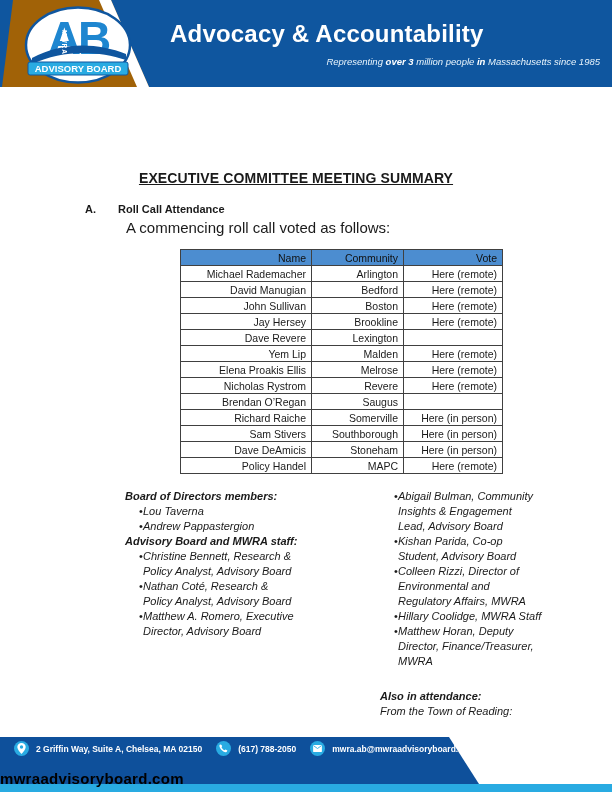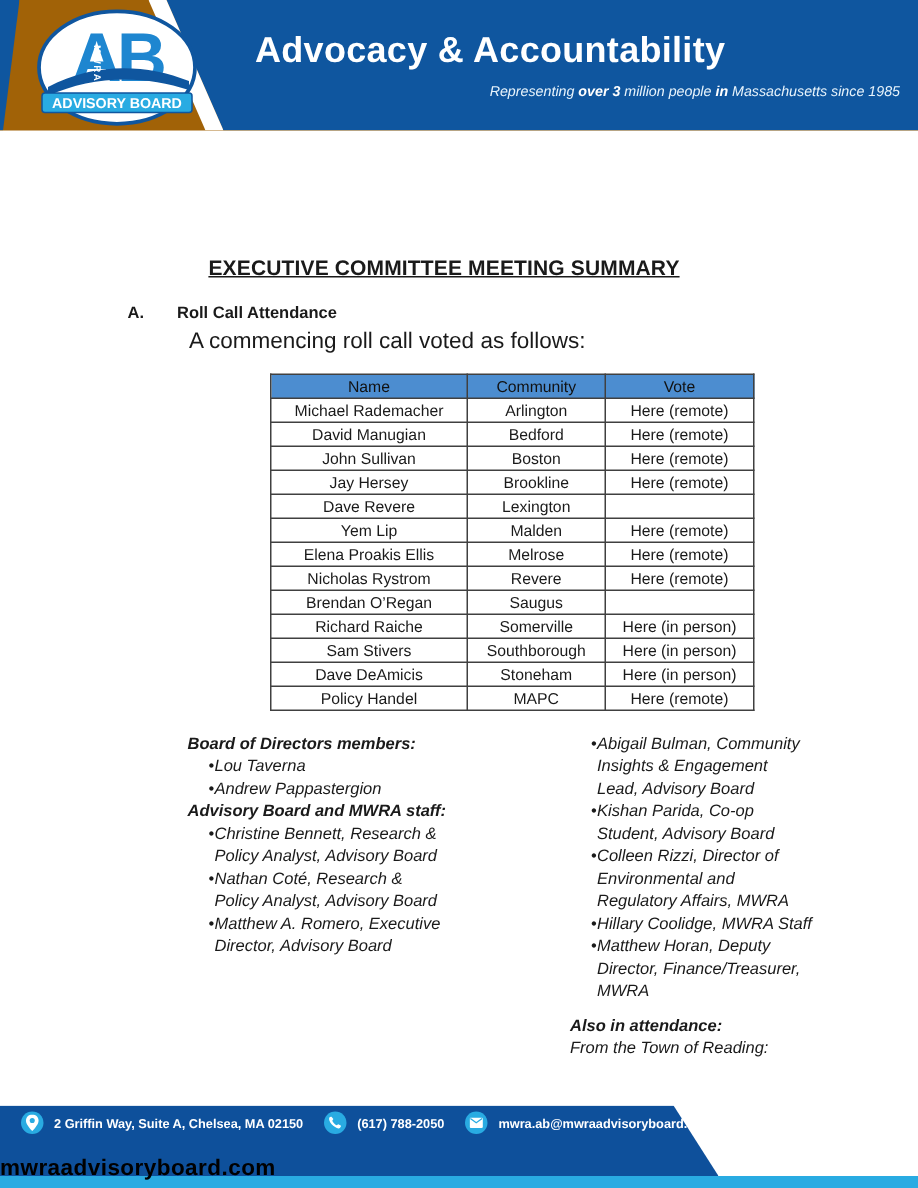--- a/index.html
+++ b/index.html
@@ -31,33 +31,33 @@
   .summary-title { position:absolute; top:170px; left:0; width:592px; text-align:center;
           font-size:14px; font-weight:bold; text-decoration:underline; letter-spacing:0.1px; }
 
   .section-a { position:absolute; top:203px; left:85px; font-size:11px; font-weight:bold; }
   .section-a-title { position:absolute; top:203px; left:118px; font-size:11px; font-weight:bold; }
   .section-a-intro { position:absolute; top:219px; left:126px; font-size:15px; }
 
   table.roll-call { position:absolute; top:249px; left:180px; border-collapse:collapse;
           font-size:10.5px; }
   table.roll-call th, table.roll-call td { border:1px solid #404040; padding:0 5px;
-          height:16px; font-weight:normal; text-align:center; vertical-align:middle; }
+          height:16px; font-weight:normal; text-align:right; vertical-align:middle; }
   table.roll-call th { background:#4C8DD0; color:#111; }
   table.roll-call td:nth-child(1), table.roll-call th:nth-child(1) { width:131px; }
   table.roll-call td:nth-child(2), table.roll-call th:nth-child(2) { width:92px; }
   table.roll-call td:nth-child(3), table.roll-call th:nth-child(3) { width:99px; }
 
   .attend-left  { position:absolute; top:489px; left:125px; width:175px; font-size:11px; }
   .attend-right { position:absolute; top:489px; left:380px; width:162px; font-size:11px; }
   .list-heading { font-weight:bold; font-style:italic; line-height:15px; }
   .bullet-item { display:flex; font-style:italic; line-height:15px; }
   .bullet { width:18px; padding-left:14px; flex:0 0 18px; font-style:normal; }
   .bullet-text { flex:1; }
-  .also-block { margin-top:8px; }
+  .also-block { margin-top:20px; }
   .also-heading { font-weight:bold; font-style:italic; line-height:15px; }
   .also-sub { font-style:italic; line-height:15px; }
 
   
   .footer-bar { position:absolute; top:737px; left:0; width:612px; height:47px; background:#0E509B;
           clip-path:polygon(0 0,449px 0,479px 100%,0 100%); }
   .footer-strip { position:absolute; top:784px; left:0; width:612px; height:8px; background:#29ABE2; }
   .sig-box { position:absolute; top:733px; left:456px; width:156px; height:48px; background:#29ABE2;
           clip-path:polygon(2px 0,100% 0,100% 100%,32px 100%);
           display:flex; flex-direction:column; justify-content:center; align-items:center; }

